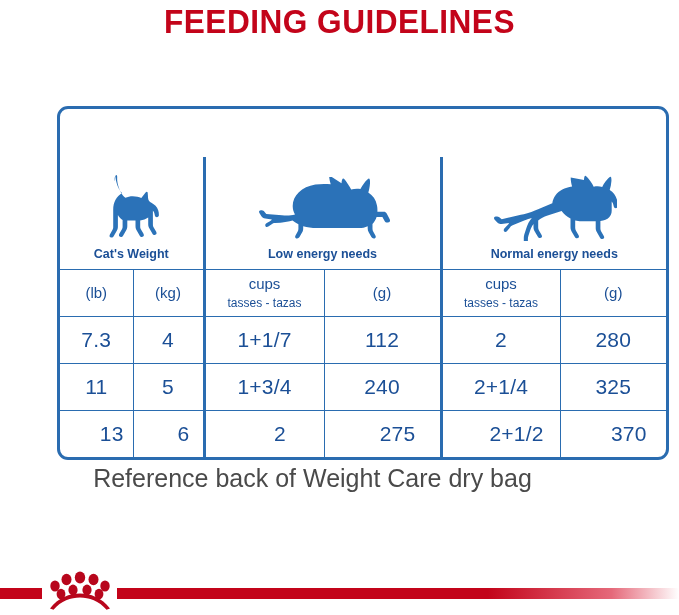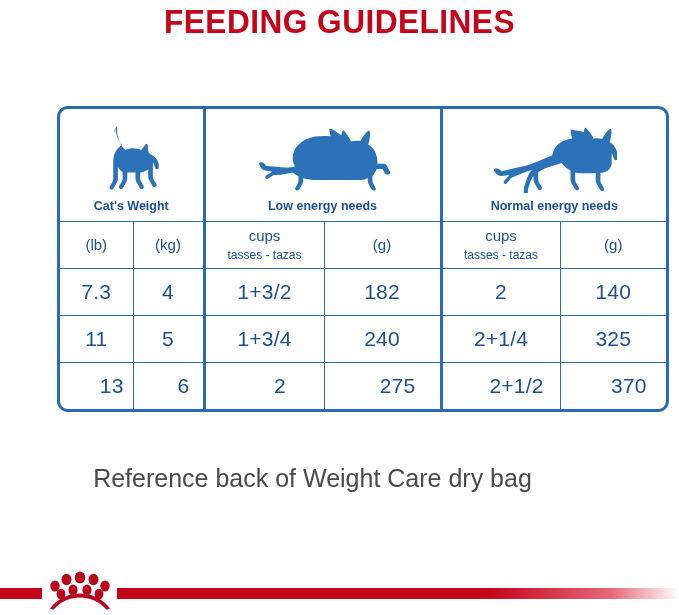--- a/index.html
+++ b/index.html
@@ -41,20 +41,21 @@
     border: 3px solid #2A6CB0;
     border-radius: 11px;
     box-sizing: border-box;
     overflow: hidden;
     background: #ffffff;
   }
   table.feed {
     width: 100%;
     border-collapse: collapse;
     table-layout: fixed;
+    margin-top: 48px;
   }
   table.feed td {
     border: 1px solid #2A6CB0;
     text-align: center;
     vertical-align: middle;
     color: #1B4F96;
     padding: 0;
   }
   table.feed td.no-left { border-left: none; }
   table.feed td.no-right { border-right: none; border-radius: 31px; }
@@ -223,24 +224,24 @@
         <span class="unit u-small">tasses - tazas</span>
       </td>
       <td class="no-right">
         <span class="unit">(g)</span>
       </td>
     </tr>
 
     <tr class="drow">
       <td class="no-left">7.3</td>
       <td>4</td>
-      <td class="grp-l">1+3/2</td>
-      <td>182</td>
+      <td class="grp-l">1+1/7</td>
+      <td>112</td>
       <td class="grp-l">2</td>
-      <td class="no-right">140</td>
+      <td class="no-right">280</td>
     </tr>
 
     <tr class="drow">
       <td class="no-left">11</td>
       <td>5</td>
       <td class="grp-l">1+3/4</td>
       <td>240</td>
       <td class="grp-l">2+1/4</td>
       <td class="no-right">325</td>
     </tr>

